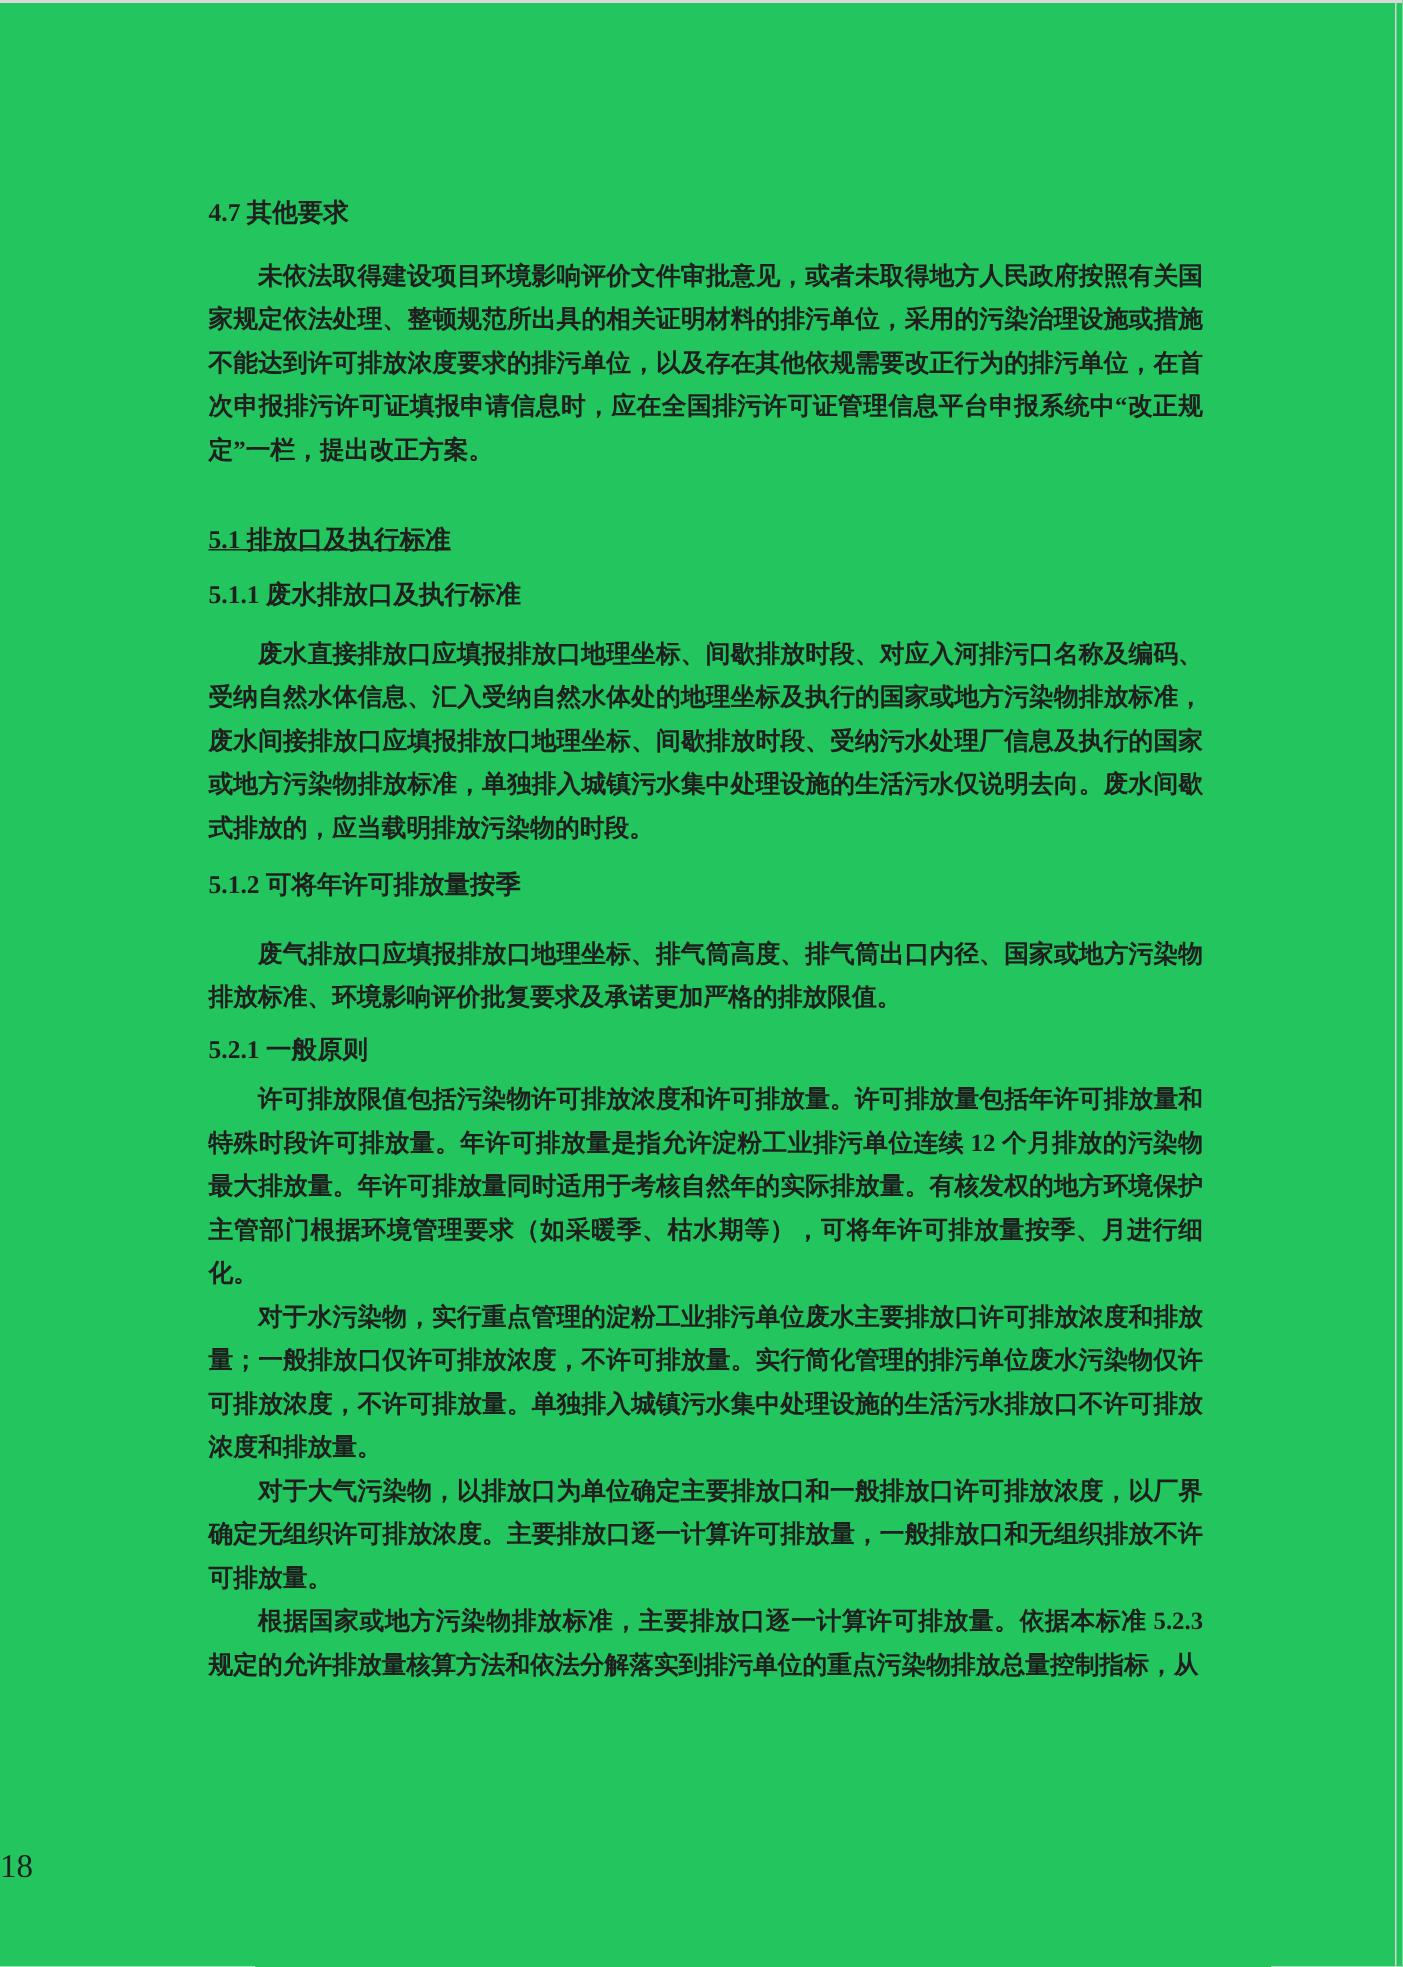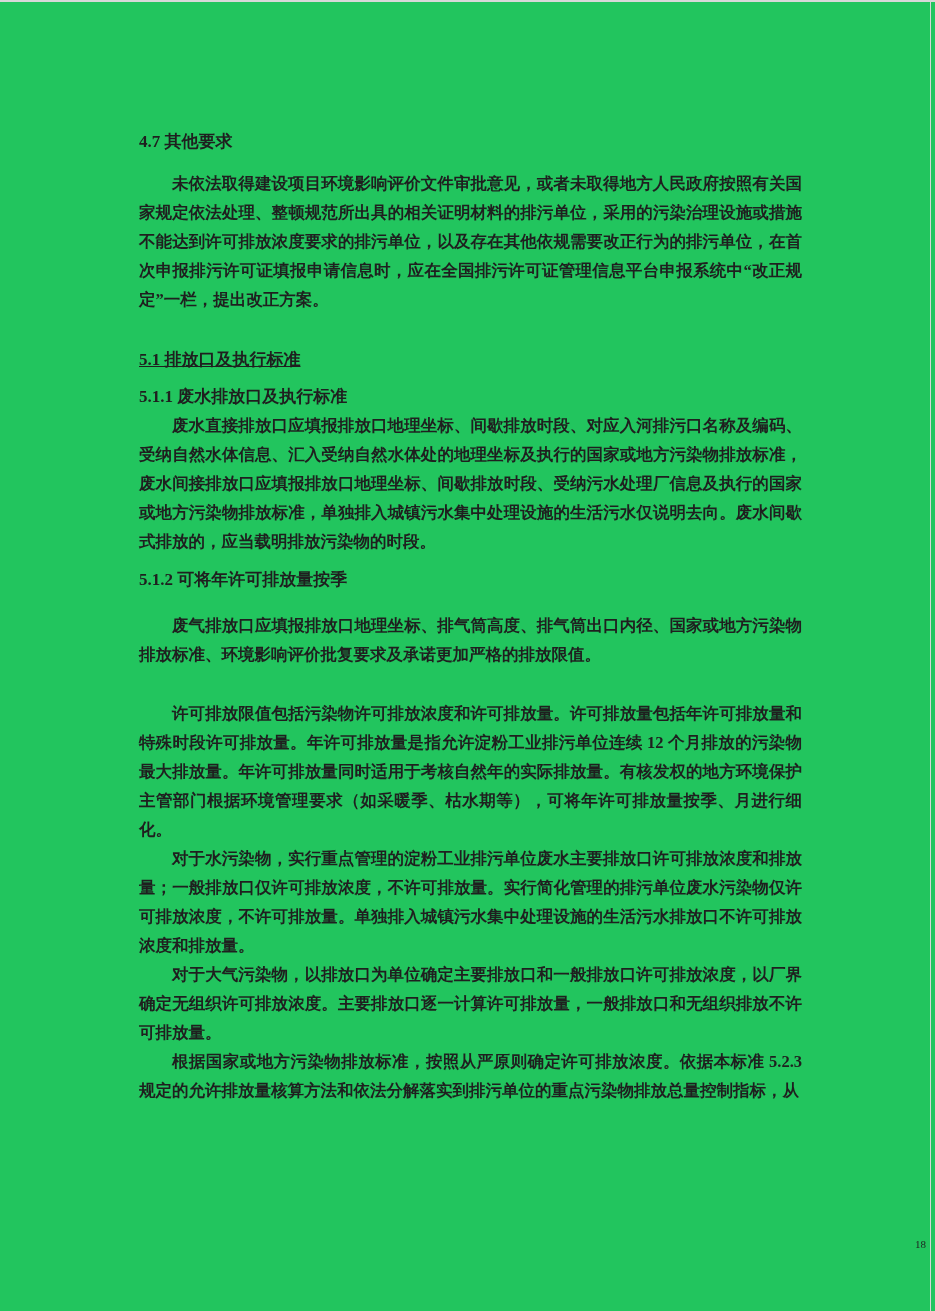--- a/index.html
+++ b/index.html
@@ -49,55 +49,56 @@
     text-indent: 2em;
     margin: 0;
     font-weight: bold;
   }
   
   .b1  { margin-top: 0; }
   .b2  { margin-top: 13px; }
   .b3  { margin-top: 27px; }
   .b4  { margin-top: 31px; text-decoration: underline; }
   .b5  { margin-top: 8px; }
-  .b6  { }
+  .b6  { margin-top: 10px; }
   .b7  { margin-top: 9px; }
   .b8  { margin-top: 17px; }
   .b9  { margin-top: 9px; }
   .b10 { margin-top: 6px; }
-  .b11 { margin-top: 30px; }
+  .b11 { margin-top: 4px; }
   .b12 { margin-top: 0; }
   .b13 { margin-top: 0; }
   .b14 { margin-top: 0; }
   .footer {
     position: absolute;
     left: 0;
     top: 1231px;
     width: 926px;
-    text-align: right;
-    font-size: 11px;
+    text-align: left;
+    font-size: 22px;
     line-height: 26px;
     color: #1f1f1f;
   }
 </style>
 </head>
 <body>
 
 <div class="page">
   <div class="page-top-edge"></div>
   <div class="page-right-edge"></div>
 
   <div class="content">
     <div class="h2 b1">4.7 其他要求</div>
     <p class="para b2">未依法取得建设项目环境影响评价文件审批意见，或者未取得地方人民政府按照有关国家规定依法处理、整顿规范所出具的相关证明材料的排污单位，采用的污染治理设施或措施不能达到许可排放浓度要求的排污单位，以及存在其他依规需要改正行为的排污单位，在首次申报排污许可证填报申请信息时，应在全国排污许可证管理信息平台申报系统中“改正规定”一栏，提出改正方案。</p>
     <div class="h2 b4">5.1 排放口及执行标准</div>
     <div class="h3 b5">5.1.1 废水排放口及执行标准</div>
     <p class="para b6">废水直接排放口应填报排放口地理坐标、间歇排放时段、对应入河排污口名称及编码、受纳自然水体信息、汇入受纳自然水体处的地理坐标及执行的国家或地方污染物排放标准，废水间接排放口应填报排放口地理坐标、间歇排放时段、受纳污水处理厂信息及执行的国家或地方污染物排放标准，单独排入城镇污水集中处理设施的生活污水仅说明去向。废水间歇式排放的，应当载明排放污染物的时段。</p>
     <div class="h3 b7">5.1.2 可将年许可排放量按季</div>
     <p class="para b8">废气排放口应填报排放口地理坐标、排气筒高度、排气筒出口内径、国家或地方污染物排放标准、环境影响评价批复要求及承诺更加严格的排放限值。</p>
+    <div class="h3 b10">5.2.1 一般原则</div>
     <p class="para b11">许可排放限值包括污染物许可排放浓度和许可排放量。许可排放量包括年许可排放量和特殊时段许可排放量。年许可排放量是指允许淀粉工业排污单位连续 12 个月排放的污染物最大排放量。年许可排放量同时适用于考核自然年的实际排放量。有核发权的地方环境保护主管部门根据环境管理要求（如采暖季、枯水期等），可将年许可排放量按季、月进行细化。</p>
     <p class="para b12">对于水污染物，实行重点管理的淀粉工业排污单位废水主要排放口许可排放浓度和排放量；一般排放口仅许可排放浓度，不许可排放量。实行简化管理的排污单位废水污染物仅许可排放浓度，不许可排放量。单独排入城镇污水集中处理设施的生活污水排放口不许可排放浓度和排放量。</p>
     <p class="para b13">对于大气污染物，以排放口为单位确定主要排放口和一般排放口许可排放浓度，以厂界确定无组织许可排放浓度。主要排放口逐一计算许可排放量，一般排放口和无组织排放不许可排放量。</p>
-    <p class="para b14">根据国家或地方污染物排放标准，按照从严原则确定许可排放浓度。依据本标准 5.2.3 规定的允许排放量核算方法和依法分解落实到排污单位的重点污染物排放总量控制指标，从</p>
+    <p class="para b14">根据国家或地方污染物排放标准，主要排放口逐一计算许可排放量。依据本标准 5.2.3 规定的允许排放量核算方法和依法分解落实到排污单位的重点污染物排放总量控制指标，从</p>
   </div>
 
   <div class="footer">18</div>
 </div>
 
 </body></html>

